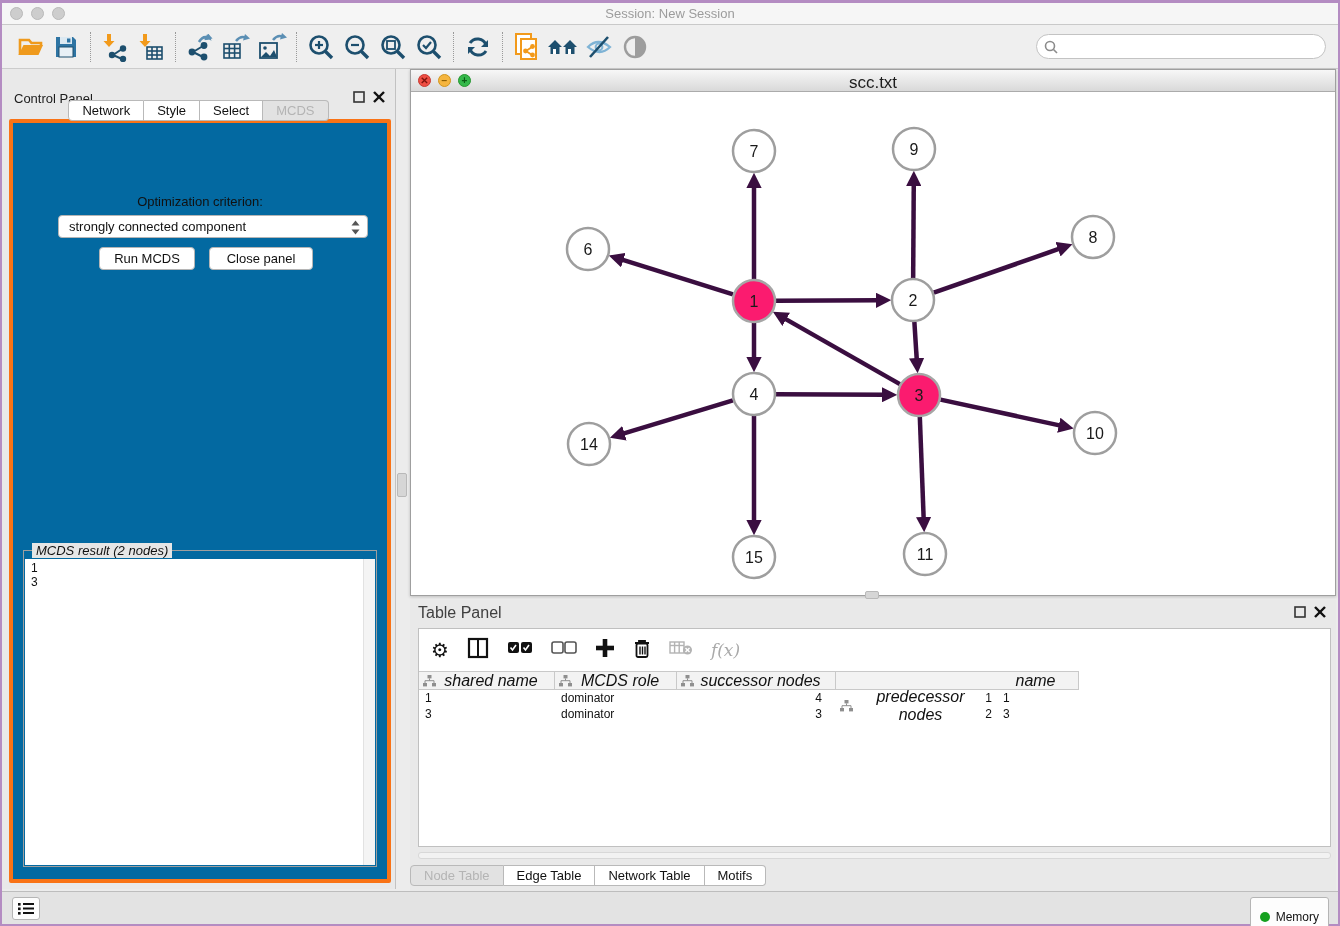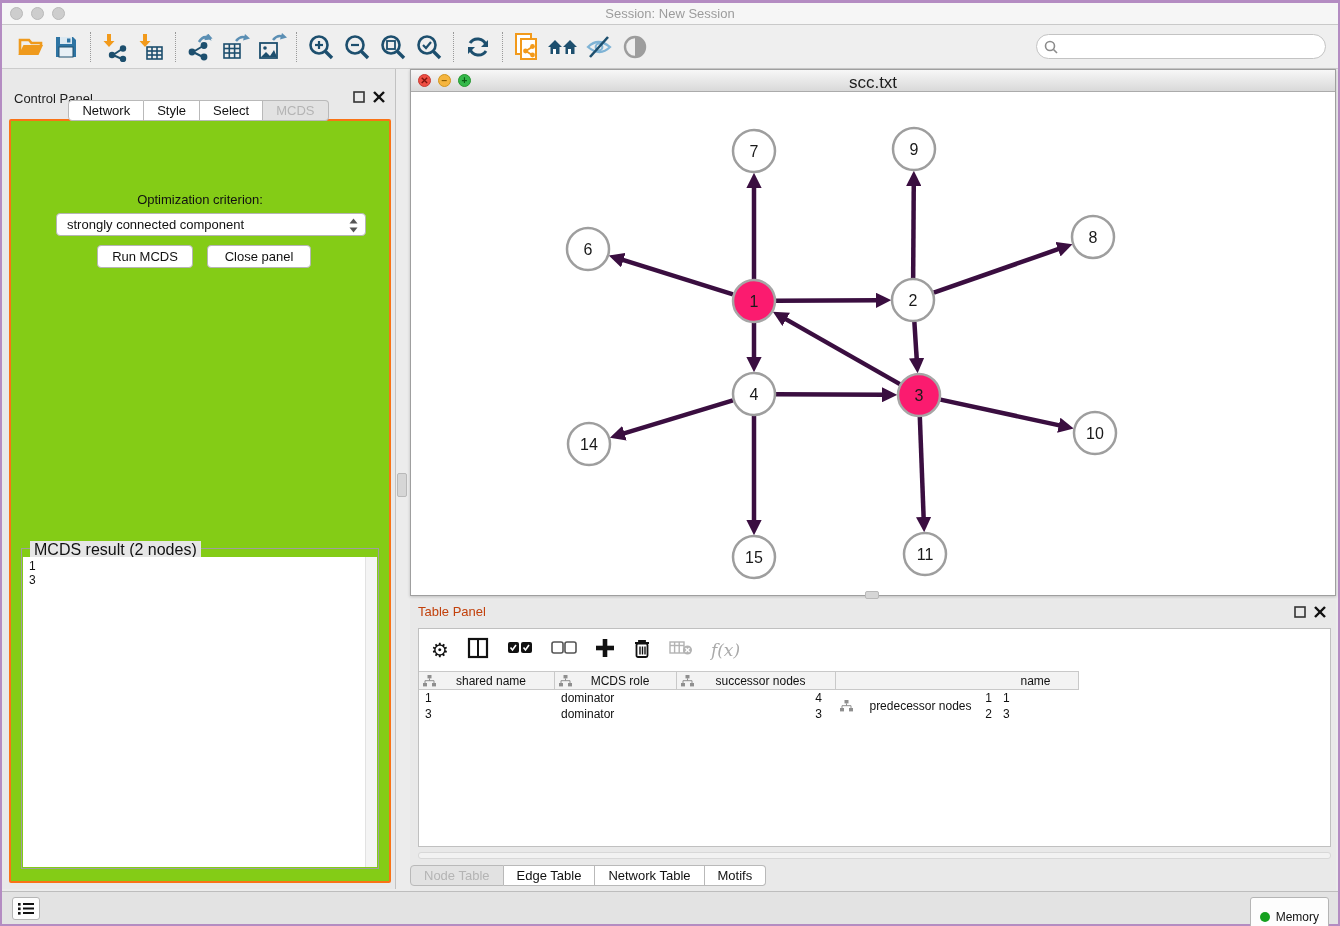--- a/index.html
+++ b/index.html
@@ -23,37 +23,37 @@
   .searchbox { position:absolute; right:12px; top:9px; width:290px; height:25px; background:#ffffff;
                border:1px solid #c3c3c3; border-radius:13px; display:flex; align-items:center; padding-left:7px; }
   .searchbox input { border:none; outline:none; flex:1; font-size:12px; background:transparent; margin-left:5px; }
 
   
   .control-panel { position:absolute; left:0; top:66px; width:394px; height:820px; background:#e9e9e9;
                    border-right:1px solid #c2c2c2; }
   .cp-titlerow { position:absolute; left:0; right:0; top:16px; height:26px; }
   .cp-title { position:absolute; left:12px; top:6px; font-size:13px; color:#1c1c1c; }
   .panel-ctrls { position:absolute; right:10px; top:6px; display:flex; gap:8px; align-items:center; }
-  .cp-content { position:absolute; left:7px; right:4px; top:50px; bottom:6px; background:#84cc16;
-                border:2px solid #f97316; border-radius:2px; }
+  .cp-content { position:absolute; left:7px; right:4px; top:50px; bottom:6px; background:#0369a1;
+                border:4px solid #f97316; border-radius:2px; }
   .tabrow { position:absolute; top:31px; left:0; right:0; display:flex; justify-content:center; z-index:3; }
   .tab { height:21px; padding:0 13px; background:#ffffff; border:1px solid #b9b9b9; border-left:none;
          font-size:13px; color:#111; display:flex; align-items:center; cursor:default; }
   .tab:first-child { border-left:1px solid #b9b9b9; border-radius:4px 0 0 4px; }
   .tab:last-child { border-radius:0 4px 4px 0; }
   .tab.active { background:#e2e2e2; color:#b4b4b4; }
   .opt-label { position:absolute; left:0; right:0; top:71px; text-align:center; font-size:13px; color:#111; }
   .dropdown { position:absolute; left:45px; top:92px; width:310px; height:23px; background:#fff;
               border:1px solid #b5b5b5; border-radius:4px; display:flex; align-items:center;
               font-size:13px; color:#111; padding-left:10px; }
   .dd-arrows { position:absolute; right:6px; top:3px; }
   .cp-btn { position:absolute; height:23px; background:#fff; border:1px solid #b5b5b5; border-radius:4px;
             font-size:13px; color:#111; display:flex; align-items:center; justify-content:center; cursor:default; }
   .groupbox { position:absolute; left:10px; right:10px; top:427px; bottom:12px; border:1px solid #9f9f9f; }
-  .gb-label { position:absolute; left:8px; top:-8px; background:#e6e6e6; padding:0 4px; font-size:16px; color:#111; }
+  .gb-label { position:absolute; left:8px; top:-8px; background:#e6e6e6; padding:0 4px; font-size:13px; color:#111;font-style:italic; }
   .gb-text { position:absolute; left:1px; right:13px; top:8px; bottom:1px; background:#fff;
              font-size:12px; color:#111; padding:2px 0 0 6px; white-space:pre-line; overflow:hidden; }
   .gb-scroll { position:absolute; right:1px; top:8px; bottom:1px; width:12px; background:#f4f4f4;
                border-left:1px solid #e2e2e2; }
 
   
   .vsplit-handle { position:absolute; left:395px; top:470px; width:10px; height:24px; background:#d6d6d6;
                    border:1px solid #b9b9b9; border-radius:2px; }
   .hsplit-handle { position:absolute; left:863px; top:588px; width:14px; height:8px; background:#d6d6d6;
                    border:1px solid #b9b9b9; border-radius:2px; }
@@ -69,30 +69,30 @@
   .nw-dot.red { background:#ef4e43; border:1px solid #c63a31; color:#7e120c; }
   .nw-dot.yellow { background:#f5b53e; border:1px solid #d1951e; color:#8a5d00; }
   .nw-dot.green { background:#35b84b; border:1px solid #25962f; color:#0b5c16; }
   .nw-title { position:absolute; left:0; right:0; top:3px; text-align:center; font-size:17px; color:#1c1c1c; }
   .nw-body { position:absolute; left:0; right:0; top:22px; bottom:0; background:#ffffff; }
   .nw-body svg { display:block; }
 
   
   .table-panel { position:absolute; left:408px; top:597px; width:926px; height:293px; background:#e9e9e9; }
   .tp-titlerow { position:absolute; left:0; right:0; top:0; height:24px; }
-  .tp-title { position:absolute; left:8px; top:4px; font-size:13px; color:#c2410c; }
+  .tp-title { position:absolute; left:8px; top:4px; font-size:16px; color:#404040; }
   .tp-box { position:absolute; left:8px; right:5px; top:28px; height:219px; background:#ffffff;
             border:1px solid #c0c0c0; }
   .tp-toolbar { display:flex; align-items:center; height:42px; padding-left:12px; gap:18px; }
   .tp-gear { font-family:"DejaVu Sans", sans-serif; font-size:20px; color:#111; line-height:20px; }
   .tp-fx { font-family:"DejaVu Serif", serif; font-style:italic; font-size:17px; color:#a9a9a9; }
   .tp-header { display:flex; height:19px; border-top:1px solid #c9c9c9; border-bottom:1px solid #c9c9c9;
                background:#f3f3f3; width:660px; }
-  .th-cell { display:flex; align-items:center; border-right:1px solid #c9c9c9; font-size:12px; color:#111;
-             padding-left:4px; position:relative; }
+  .th-cell { display:flex; align-items:center; border-right:1px solid #c9c9c9; font-size:16px; color:#111;
+             padding-left:4px; position:relative;font-style:italic; }
   .th-label { flex:1; text-align:center; padding-right:8px; }
   .t-row { display:flex; height:16px; font-size:12px; color:#111; width:660px; }
   .td { padding-left:6px; display:flex; align-items:center; }
   .td.right { justify-content:flex-end; padding-right:14px; }
   .td.right2 { justify-content:flex-end; padding-right:5px; }
   .tp-strip { position:absolute; left:8px; right:5px; top:252px; height:7px; background:#f2f2f2;
               border:1px solid #d8d8d8; border-radius:3px; }
   .tp-tabs { position:absolute; left:0; right:0; top:265px; display:flex; justify-content:flex-start; }
 
   

